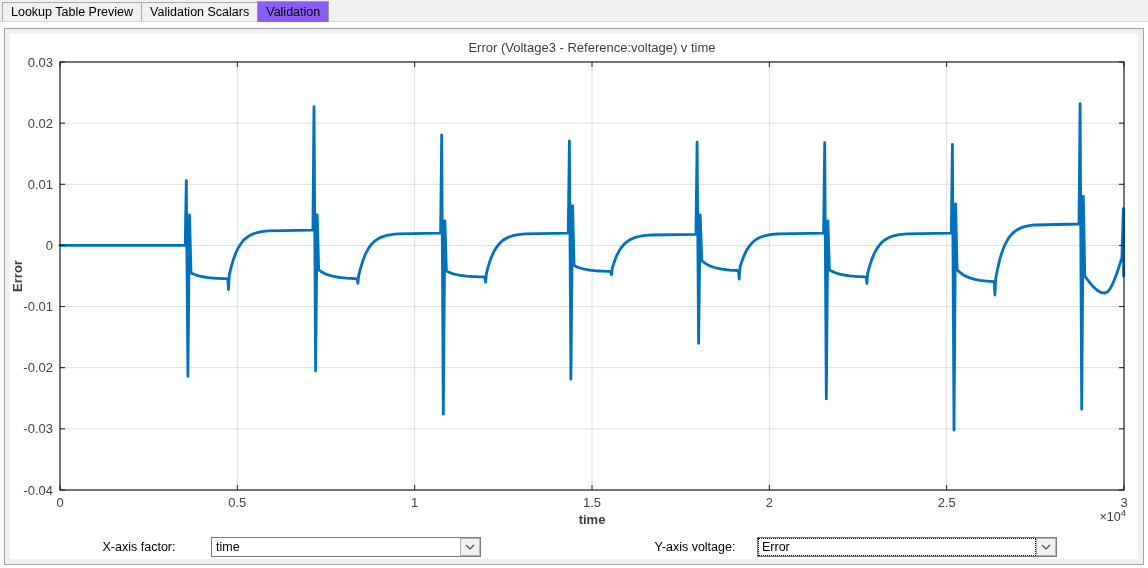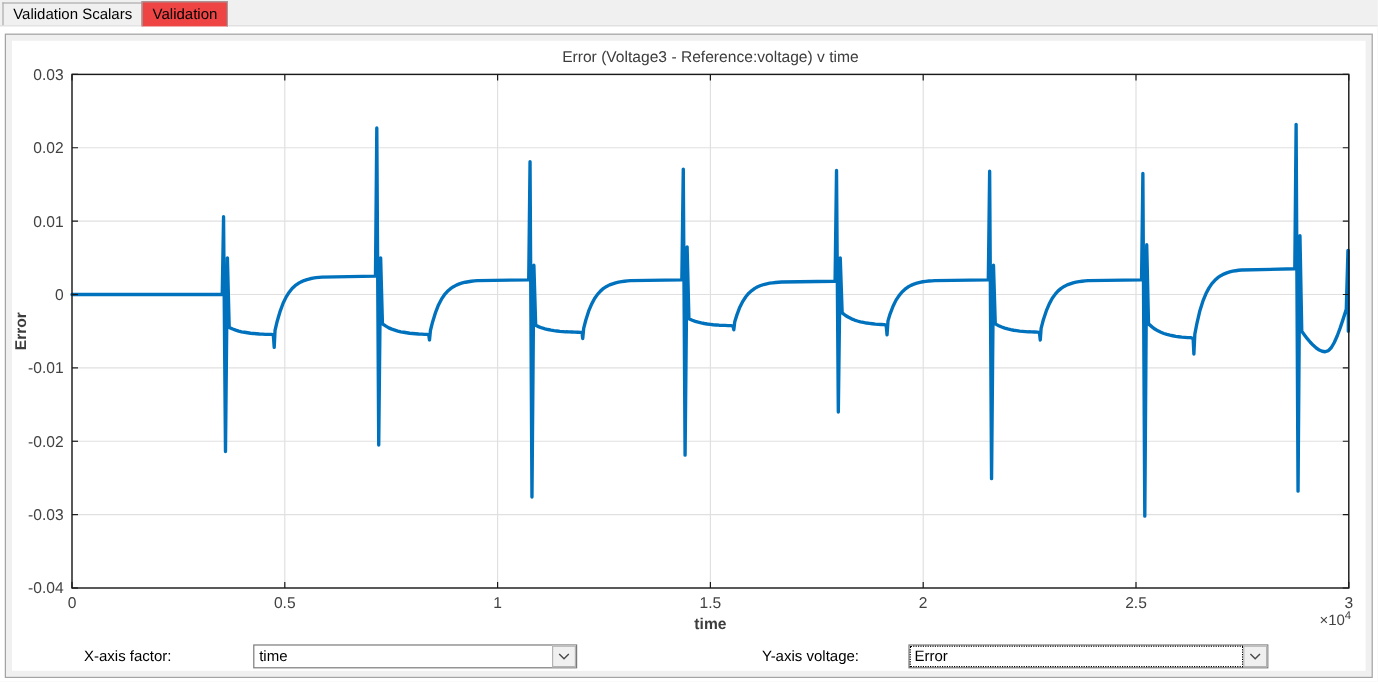--- a/index.html
+++ b/index.html
@@ -6,56 +6,57 @@
   html,body { width:1148px; height:568px; overflow:hidden;
               font-family:"Liberation Sans", sans-serif; background:#f0f0f0; }
 
   
   .tabbar { position:absolute; top:0; left:0; right:0; height:21px;
             display:flex; align-items:flex-end; padding-left:2px; z-index:3; }
   .tab { height:19px; display:flex; align-items:center; padding:0 8px;
          font-size:12.5px; color:#000; background:#f0f0f0;
          border:1px solid #ababab; border-bottom:none; margin-right:-1px;
          cursor:default; white-space:nowrap; }
-  .tab.active { height:21px; background:#ef4444; position:relative; z-index:4;
+  .tab.active { height:21px; background:#8b5cf6; position:relative; z-index:4;
                 margin-bottom:-1px; border-color:#9d9d9d; }
 
   
   .pane  { position:absolute; top:21px; left:0; right:0; bottom:0;
            background:#ffffff; border-top:1px solid #d9d9d9; }
   .inner { position:absolute; top:6px; left:4px; right:4px; bottom:3px;
            border:1px solid #a3a3a3; background:#f0f0f0; }
   .figure{ position:absolute; top:5px; left:5px; right:5px; bottom:5px;
            background:#ffffff; }
 
   #chart-svg { position:absolute; top:0; left:0; }
   .tick-label { font-family:"Liberation Sans", sans-serif; font-size:13px; fill:#424242; }
   .chart-title{ font-family:"Liberation Sans", sans-serif; font-size:13px; fill:#3d3d3d; }
   .axis-label { font-family:"Liberation Sans", sans-serif; font-size:13px; font-weight:bold; fill:#3d3d3d; }
   .mult-label { font-family:"Liberation Sans", sans-serif; font-size:12.5px; fill:#424242; }
 
   
-  .ctl-label { position:absolute; font-size:12.5px; color:#000; text-align:left;
+  .ctl-label { position:absolute; font-size:12.5px; color:#000; text-align:center;
                line-height:20px; height:20px; }
   #x-label { left:60px;  top:503px; width:138px; }
   #y-label { left:625px; top:503px; width:120px; }
   .combo { position:absolute; top:503px; height:20px; background:#fff;
            border:1px solid #7a7a7a; display:flex; align-items:stretch; cursor:default; }
   #x-combo { left:201px; width:270px; }
   #y-combo { left:747px; width:300px; }
   .combo-text { flex:1; font-size:12.5px; line-height:18px; padding:0 4px;
                 overflow:hidden; white-space:nowrap; }
   .combo.focused .combo-text { outline:1px dotted #000; outline-offset:-1px; }
   .combo-btn { width:20px; background:#f0f0f0; border:1px solid #b3b3b3;
                display:flex; align-items:center; justify-content:center; }
 </style>
 </head>
 <body>
 
 <div class="tabbar">
+  <div class="tab">Lookup Table Preview</div>
   <div class="tab">Validation Scalars</div>
   <div class="tab active">Validation</div>
 </div>
 
 <div class="pane">
   <div class="inner">
     <div class="figure">
 
       <svg id="chart-svg" width="1128" height="526" viewBox="0 0 1128 526">
           <g>

